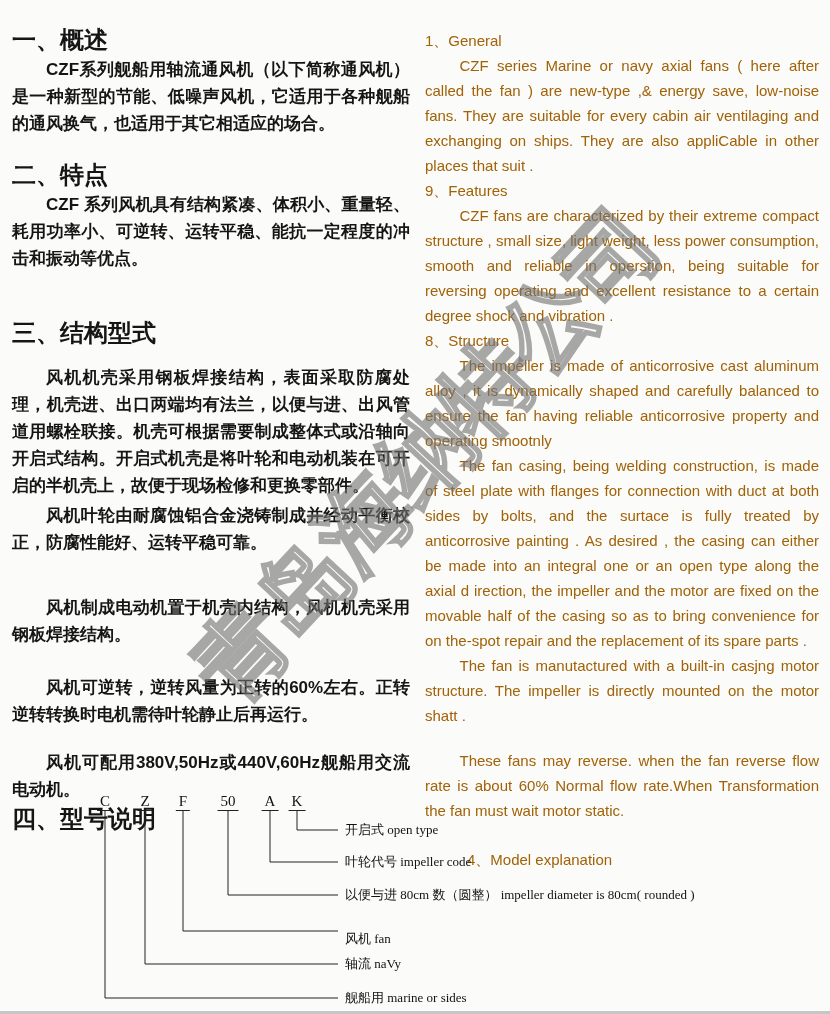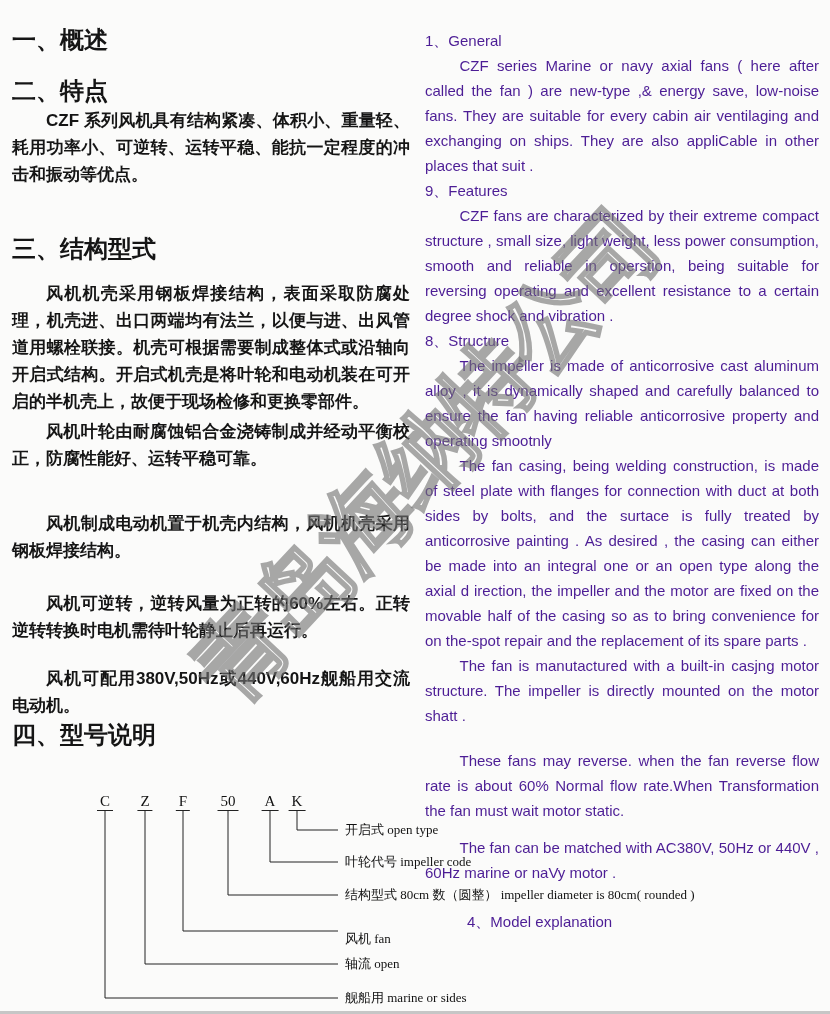--- a/index.html
+++ b/index.html
@@ -9,21 +9,21 @@
     font-family:"Liberation Sans",sans-serif;
   }
   
   .col{position:absolute;top:0;text-align:justify;}
   .col-left{
     left:12px;top:26px;width:398px;
     font-size:17px;line-height:27px;font-weight:bold;
   }
   .col-right{
     left:425px;top:28px;width:394px;
-    font-size:15px;line-height:25px;font-weight:normal;color:#4c1d95;
+    font-size:15px;line-height:25px;font-weight:normal;color:#a16207;
   }
   .zh-h{margin:0;font-size:24px;font-weight:bold;}
   .zh-p{margin:0;text-indent:2em;}
   .en-h{margin:0;font-weight:normal;font-size:15px;text-align:left;}
   .en-p{margin:0;text-indent:2.3em;}
   
   .m-s1p{margin-top:3px;}
   .m-h2{margin-top:24px;}
   .m-h3{margin-top:47px;}
   .m-p3b{margin-top:18px;}
@@ -64,20 +64,21 @@
   }
   .txt{z-index:1;}
 </style>
 </head>
 <body>
 
 <div class="watermark">青岛海纳特公司</div>
 
 <div class="col col-left txt">
   <h2 class="zh-h">一、概述</h2>
+  <p class="zh-p m-s1p">CZF系列舰船用轴流通风机（以下简称通风机）是一种新型的节能、低噪声风机，它适用于各种舰船的通风换气，也适用于其它相适应的场合。</p>
 
   <h2 class="zh-h m-h2">二、特点</h2>
   <p class="zh-p m-s1p">CZF 系列风机具有结构紧凑、体积小、重量轻、耗用功率小、可逆转、运转平稳、能抗一定程度的冲击和振动等优点。</p>
 
   <h2 class="zh-h m-h3">三、结构型式</h2>
   <p class="zh-p m-p3b">风机机壳采用钢板焊接结构，表面采取防腐处理，机壳进、出口两端均有法兰，以便与进、出风管道用螺栓联接。机壳可根据需要制成整体式或沿轴向开启式结构。开启式机壳是将叶轮和电动机装在可开启的半机壳上，故便于现场检修和更换零部件。</p>
   <p class="zh-p m-s1p">风机叶轮由耐腐蚀铝合金浇铸制成并经动平衡校正，防腐性能好、运转平稳可靠。</p>
   <p class="zh-p m-p3c">风机制成电动机置于机壳内结构，风机机壳采用钢板焊接结构。</p>
   <p class="zh-p m-p3d">风机可逆转，逆转风量为正转的60%左右。正转逆转转换时电机需待叶轮静止后再运行。</p>
   <p class="zh-p m-p3e">风机可配用380V,50Hz或440V,60Hz舰船用交流电动机。</p>
@@ -90,21 +91,20 @@
   <p class="en-p">CZF series Marine or navy axial fans ( here after called the fan ) are new-type ,&amp; energy save, low-noise fans. They are suitable for every cabin air ventilaging and exchanging on ships. They are also appliCable in other places that suit .</p>
 
   <h2 class="en-h">9、Features</h2>
   <p class="en-p">CZF fans are characterized by their extreme compact structure , small  size, light weight, less power consumption, smooth and reliable in operstion, being suitable for reversing operating and excellent resistance to a certain degree shock and vibration .</p>
 
   <h2 class="en-h">8、Structure</h2>
   <p class="en-p">The impeller is made of anticorrosive cast aluminum alloy , it is dynamically shaped and carefully balanced to ensure the fan having reliable anticorrosive property and operating smootnly</p>
   <p class="en-p">The fan casing, being welding construction, is made of steel plate with flanges for connection with duct at both sides by bolts, and the surtace is fully treated by anticorrosive painting . As desired , the casing can either be made into an integral one or an open type along the axial d irection, the impeller and the motor are fixed on the movable half of the casing so as to bring convenience for on the-spot repair and the replacement of its spare parts .</p>
   <p class="en-p">The fan is manutactured with a built-in casjng motor structure. The impeller is directly mounted on the motor shatt .</p>
   <p class="en-p r-p3d">These fans may reverse. when the fan reverse flow rate is about 60% Normal flow rate.When Transformation the fan must wait motor static.</p>
-  <p class="en-p r-p3e">The fan can be matched with AC380V, 50Hz or 440V , 60Hz marine or naVy motor .</p>
 
   <h2 class="en-h r-h4">4、Model explanation</h2>
 </div>
 
 <div class="diagram">
   <svg width="830" height="226" viewBox="0 0 830 226">
     <polyline points="297,26 297,45 338,45" fill="none" stroke="#222" stroke-width="1"></polyline>
     <polyline points="270,26 270,77 338,77" fill="none" stroke="#222" stroke-width="1"></polyline>
     <polyline points="228,26 228,110 338,110" fill="none" stroke="#222" stroke-width="1"></polyline>
     <polyline points="183,26 183,146 338,146" fill="none" stroke="#222" stroke-width="1"></polyline>
@@ -114,19 +114,19 @@
 
   <span class="code-letter" style="left:105px">C</span>
   <span class="code-letter" style="left:145px">Z</span>
   <span class="code-letter" style="left:183px">F</span>
   <span class="code-letter" style="left:228px">50</span>
   <span class="code-letter" style="left:270px">A</span>
   <span class="code-letter" style="left:297px">K</span>
 
   <div class="model-label" style="top:35px">开启式 open type</div>
   <div class="model-label" style="top:67px">叶轮代号 impeller code</div>
-  <div class="model-label" style="top:100px">结构型式 80cm 数（圆整）  impeller diameter is 80cm( rounded )</div>
+  <div class="model-label" style="top:100px">以便与进 80cm 数（圆整）  impeller diameter is 80cm( rounded )</div>
   <div class="model-label" style="top:144px">风机 fan</div>
-  <div class="model-label" style="top:169px">轴流 open</div>
+  <div class="model-label" style="top:169px">轴流 naVy</div>
   <div class="model-label" style="top:203px">舰船用  marine or sides</div>
 </div>
 
 <div class="scan-edge"></div>
 
 </body></html>

